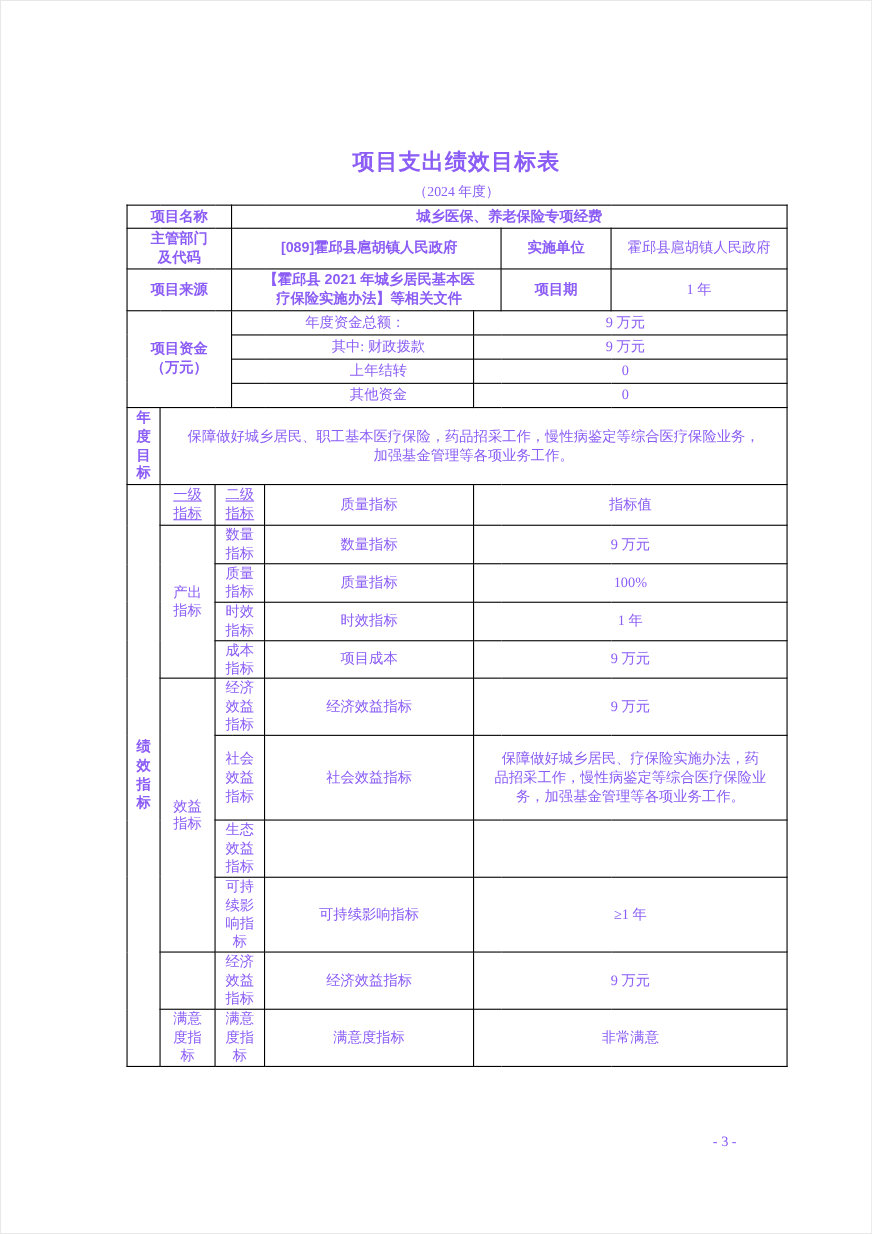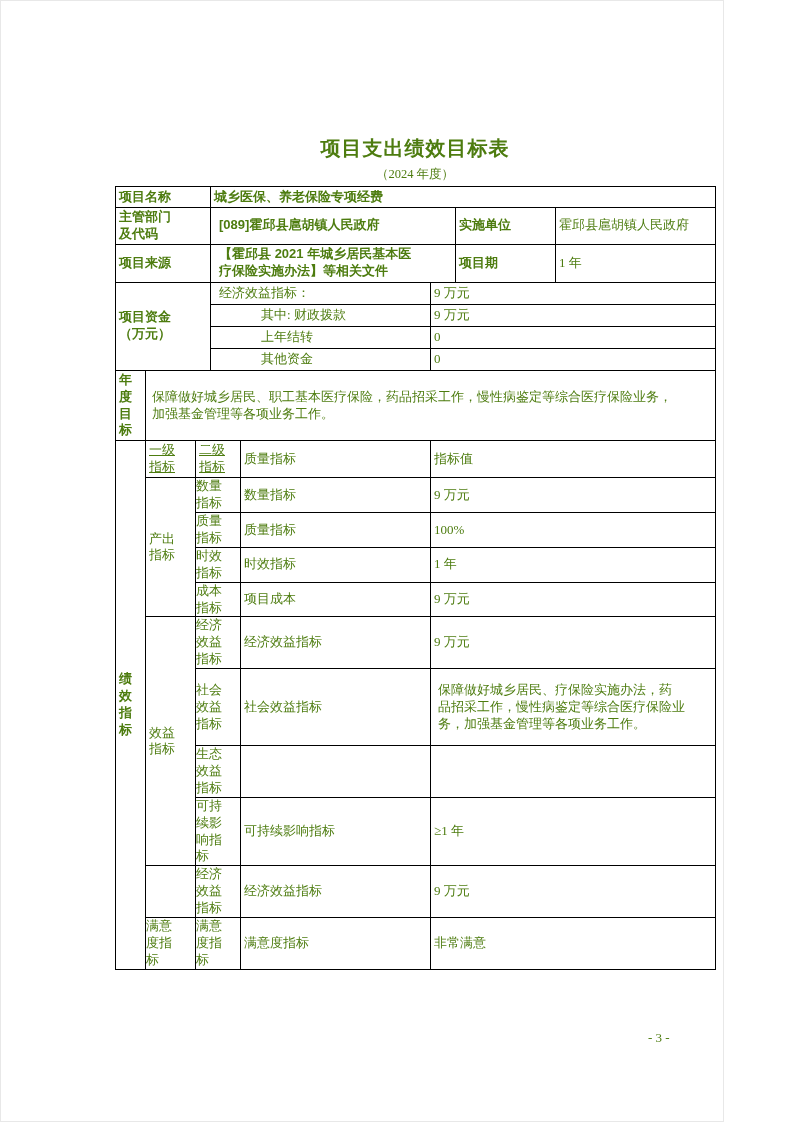--- a/index.html
+++ b/index.html
@@ -1,34 +1,34 @@
 <!DOCTYPE html>
 <html><head>
 <meta charset="utf-8">
 <style>
   html,body{margin:0;padding:0;background:#fff;}
   .page{
     position:relative;
-    width:724px;height:1122px;
-    background:#fff;color:#4d7c0f;
+    width:793px;height:1122px;
+    background:#fff;color:#8b5cf6;
     font-family:"Liberation Serif","DejaVu Serif",serif;
     overflow:hidden;
     box-shadow:inset 0 0 0 1px #e8e8e8;
   }
   .content{position:absolute;left:115px;top:136px;width:600px;}
   .doc-title{
     font-size:20px;line-height:24px;font-weight:bold;text-align:center;
     font-family:"Liberation Sans","DejaVu Sans",sans-serif;letter-spacing:1px;margin:0;
   }
   .doc-subtitle{font-size:12.5px;line-height:16px;text-align:center;margin-top:6px;}
   table.doc{border-collapse:collapse;table-layout:fixed;width:600px;margin-top:4px;}
   table.doc td{
     border:1px solid #000;
     font-size:13px;line-height:1.3;
-    text-align:left;vertical-align:middle;
+    text-align:center;vertical-align:middle;
     padding:1px 3px;word-break:break-all;
   }
   .b{font-weight:bold;font-family:"Liberation Sans","DejaVu Sans",sans-serif;}
   .pre{white-space:pre-line;}
   .left{text-align:left;}
   .right{text-align:right;}
   .pl8{padding-left:8px !important;}
   .pl50{padding-left:50px !important;}
   .pr12{padding-right:12px !important;}
   .src{line-height:1.35;}
@@ -78,21 +78,21 @@
         <td colspan="3" class="b">项目来源</td>
         <td colspan="3" class="b left pl8 pre src">【霍邱县 2021 年城乡居民基本医
 疗保险实施办法】等相关文件</td>
         <td class="b">项目期</td>
         <td>1 年</td>
       </tr>
 
       <tr style="height:22px">
         <td colspan="3" rowspan="4" class="b pre">项目资金
 （万元）</td>
-        <td colspan="2" class="left pl8">经济效益指标：</td>
+        <td colspan="2" class="left pl8">年度资金总额：</td>
         <td colspan="3" class="right pr12">9 万元</td>
       </tr>
       <tr style="height:22px">
         <td colspan="2" class="left pl50">其中: 财政拨款</td>
         <td colspan="3" class="right pr12">9 万元</td>
       </tr>
       <tr style="height:22px">
         <td colspan="2" class="left pl50">上年结转</td>
         <td colspan="3" class="right pr12">0</td>
       </tr>

